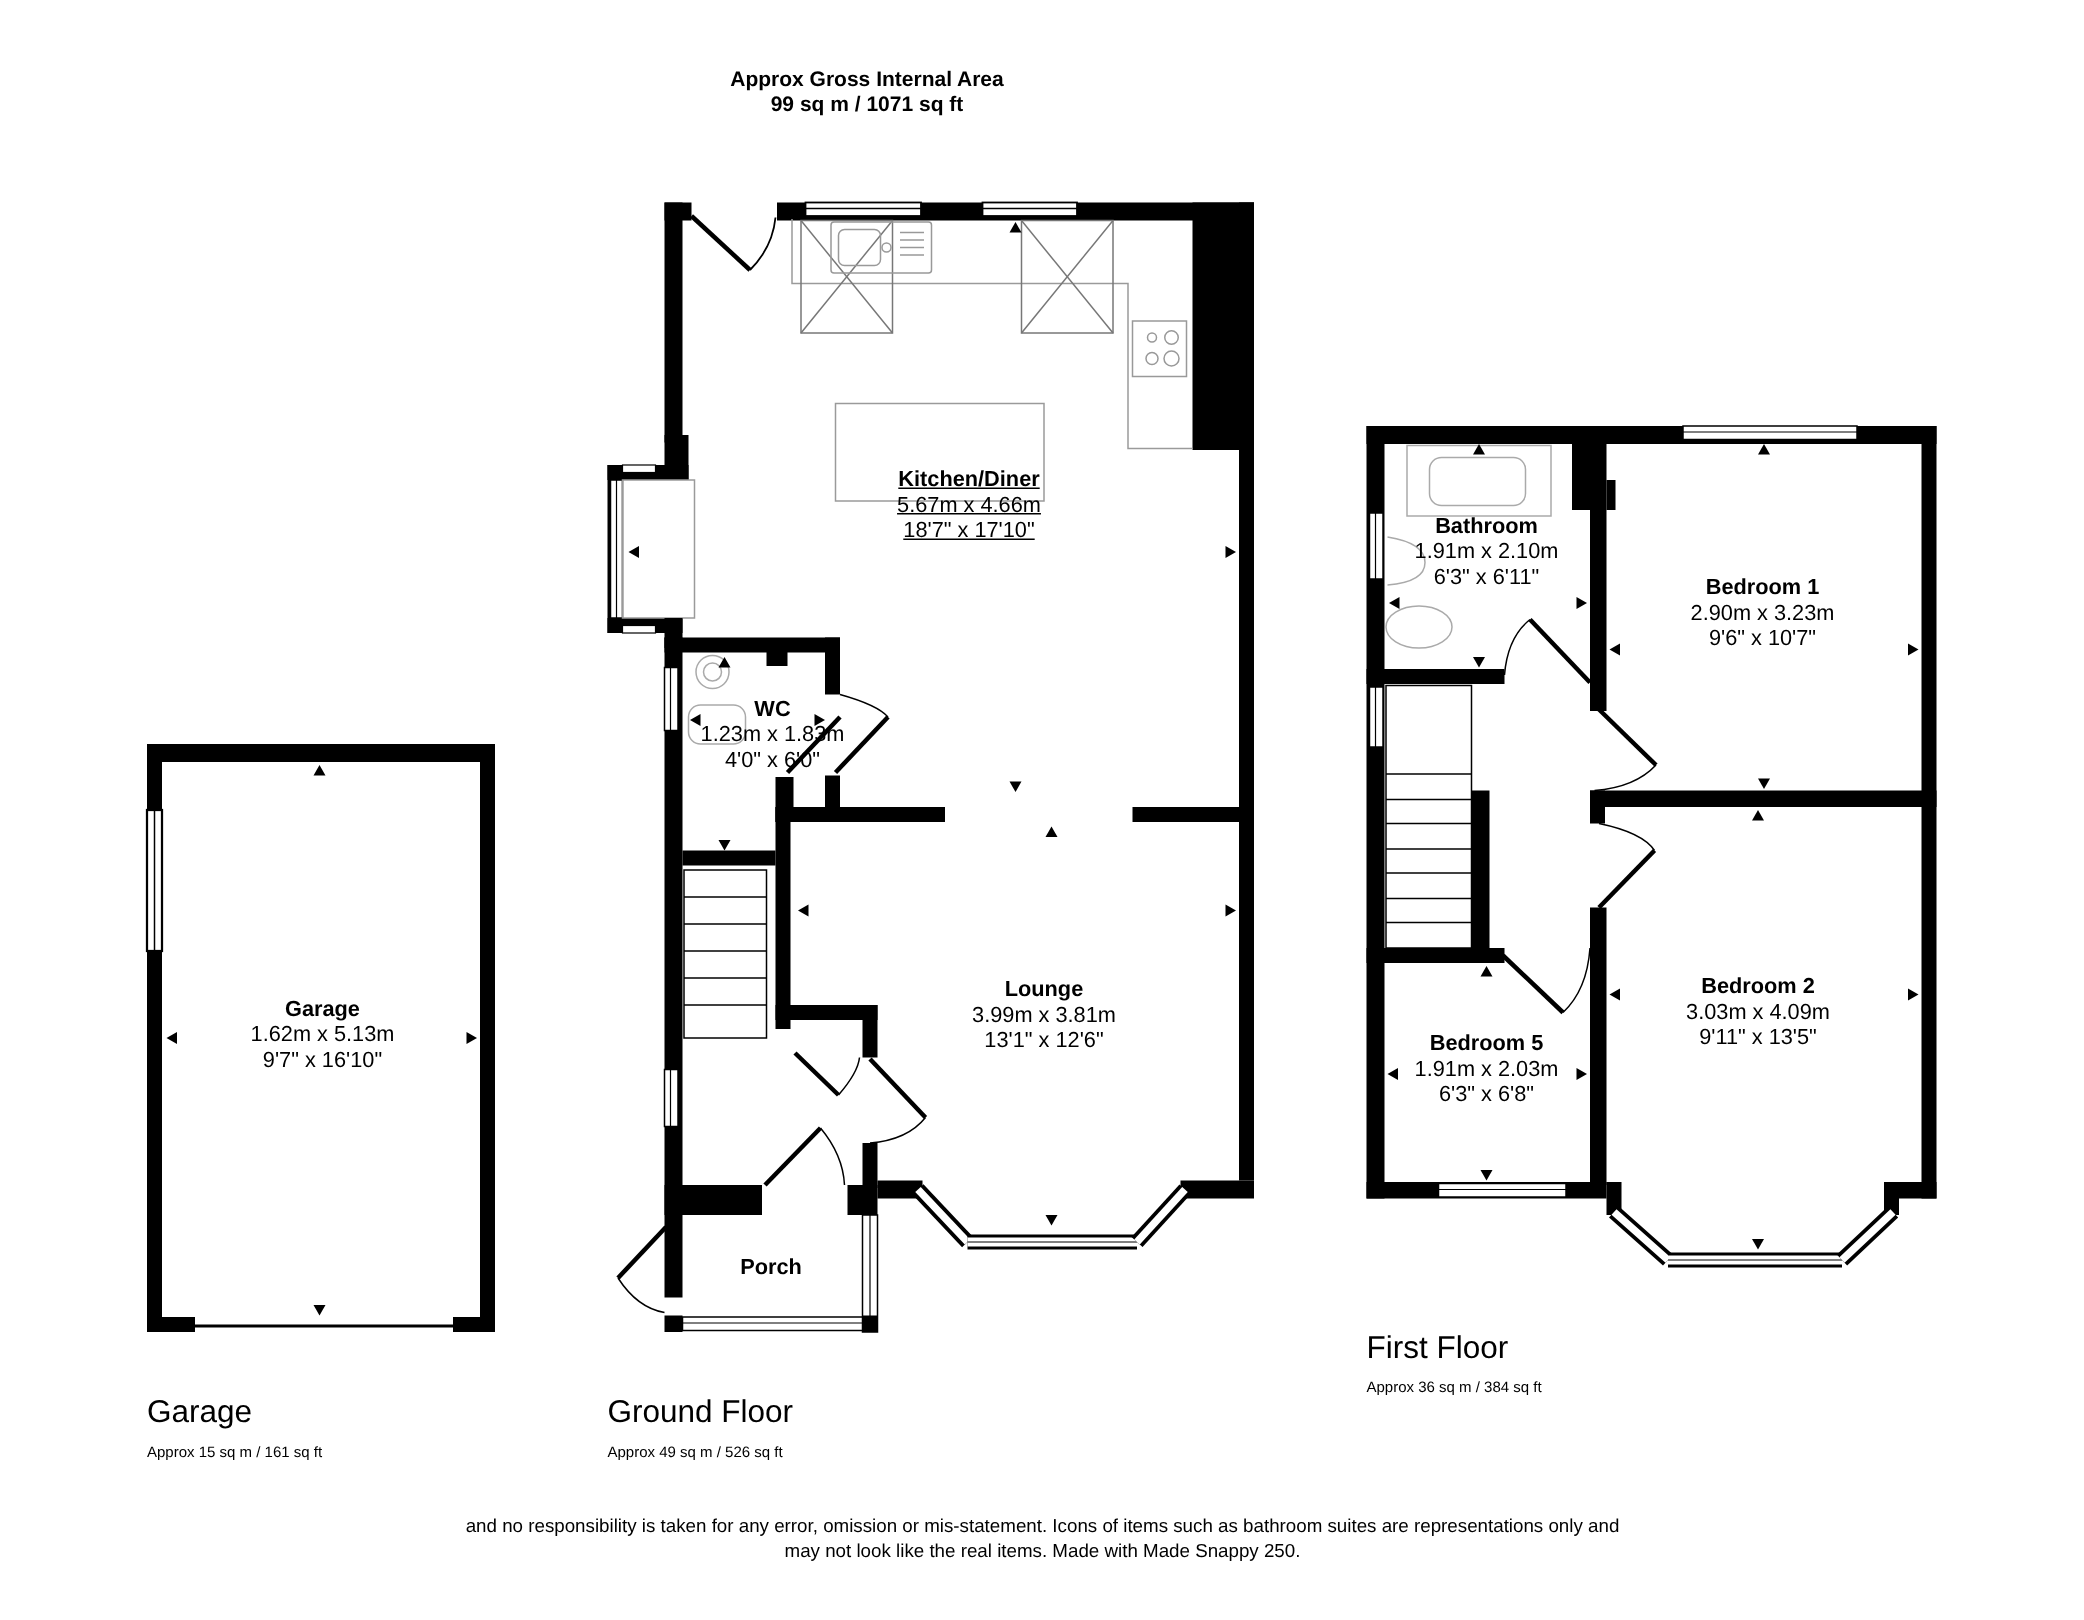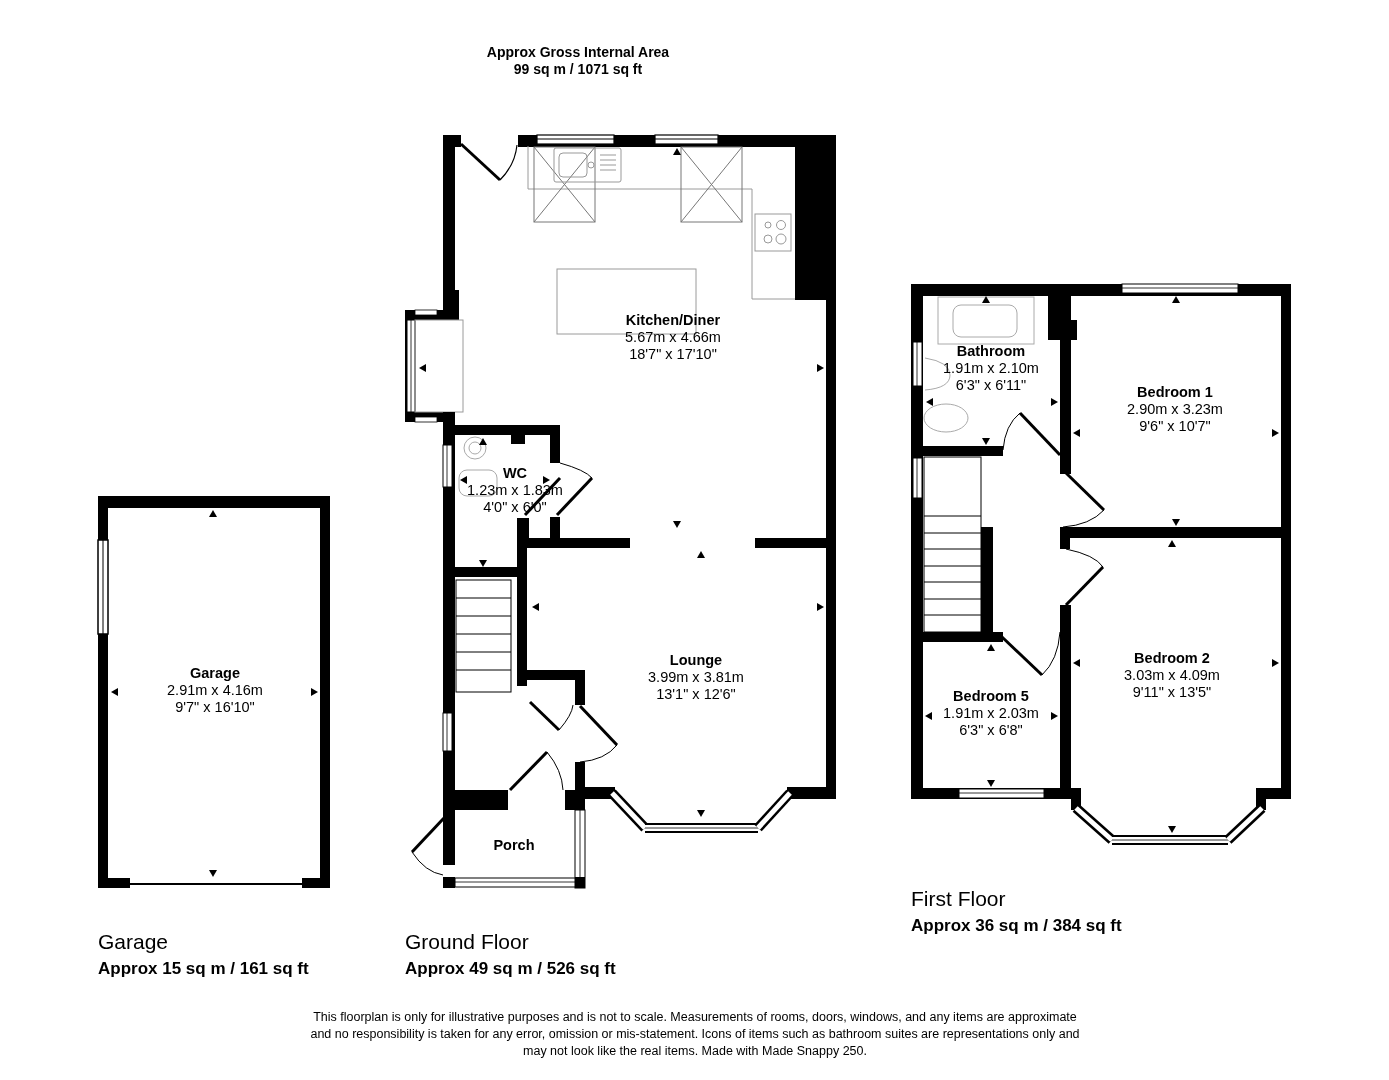--- a/index.html
+++ b/index.html
@@ -1,20 +1,20 @@
 <!DOCTYPE html>
 <html><head>
 <meta charset="utf-8">
 <style>
   html, body { margin:0; padding:0; background:#ffffff; }
   body { width:1389px; height:1080px; position:relative; overflow:hidden; font-family:"Liberation Sans", sans-serif; color:#000; }
   .abs { position:absolute; }
   .title { left:0; width:1156px; top:44px; text-align:center; font-weight:bold; font-size:14px; line-height:17px; }
   .floor-label { font-size:21px; line-height:24px; }
-  .floor-area { font-weight:bold; font-size:17px; line-height:18px; margin-top:6px; }
+  .floor-area { font-weight:normal; font-size:10px; line-height:18px; margin-top:6px; }
   .disclaimer { left:250px; width:890px; top:1009px; text-align:center; font-size:12.5px; line-height:17px; }
   svg { position:absolute; left:0; top:0; }
   .room { position:absolute; text-align:center; font-size:14.5px; line-height:17px; white-space:nowrap; transform:translateX(-50%); }
   .room .rn { font-weight:bold; }
 </style>
 </head>
 <body>
 
 <div class="abs title">
   <div>Approx Gross Internal Area</div>
@@ -260,25 +260,25 @@
 
     <polygon points="991,644 987,651 995,651" fill="#000"></polygon>
     <polygon points="925,716 932,712 932,720" fill="#000"></polygon>
     <polygon points="1058,716 1051,712 1051,720" fill="#000"></polygon>
     <polygon points="991,787 987,780 995,780" fill="#000"></polygon>
   </g>
 </svg>
 
 <div class="room" style="left:215px; top:665px;">
   <div class="rn">Garage</div>
-  <div>2.91m x 4.16m</div>
+  <div>1.62m x 5.13m</div>
   <div>9'7" x 16'10"</div>
 </div>
 
-<div class="room" style="left:673px; top:312px;">
+<div class="room" style="left:646px; top:312px;text-decoration:underline;">
   <div class="rn">Kitchen/Diner</div>
   <div>5.67m x 4.66m</div>
   <div>18'7" x 17'10"</div>
 </div>
 
 <div class="room" style="left:515px; top:465px;">
   <div class="rn">WC</div>
   <div>1.23m x 1.83m</div>
   <div>4'0" x 6'0"</div>
 </div>
@@ -326,16 +326,15 @@
   <div class="floor-label">Ground Floor</div>
   <div class="floor-area">Approx 49 sq m / 526 sq ft</div>
 </div>
 
 <div class="abs" style="left:911px; top:887px;">
   <div class="floor-label">First Floor</div>
   <div class="floor-area">Approx 36 sq m / 384 sq ft</div>
 </div>
 
 <div class="abs disclaimer">
-  <div>This floorplan is only for illustrative purposes and is not to scale. Measurements of rooms, doors, windows, and any items are approximate</div>
   <div>and no responsibility is taken for any error, omission or mis-statement. Icons of items such as bathroom suites are representations only and</div>
   <div>may not look like the real items. Made with Made Snappy 250.</div>
 </div>
 
 </body></html>

